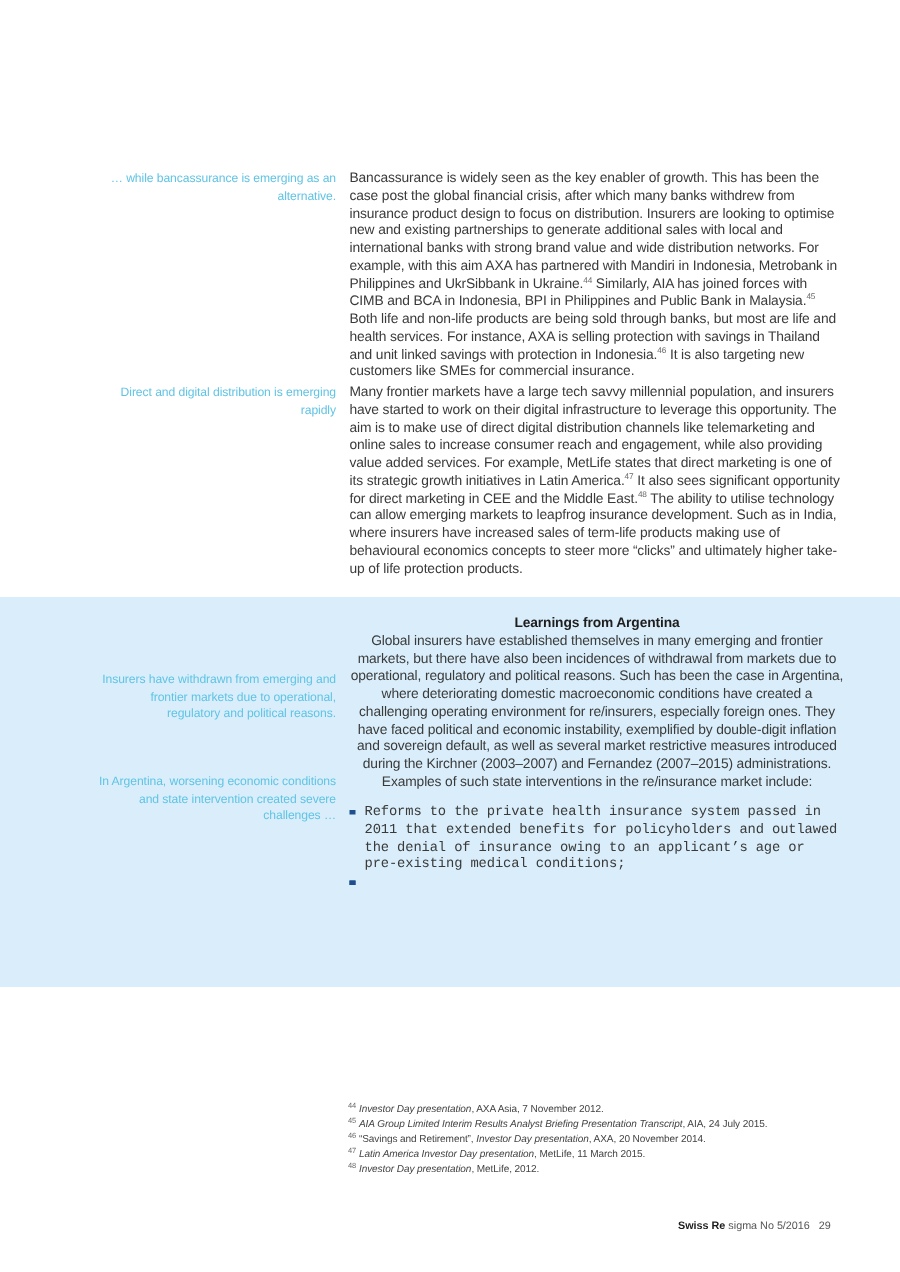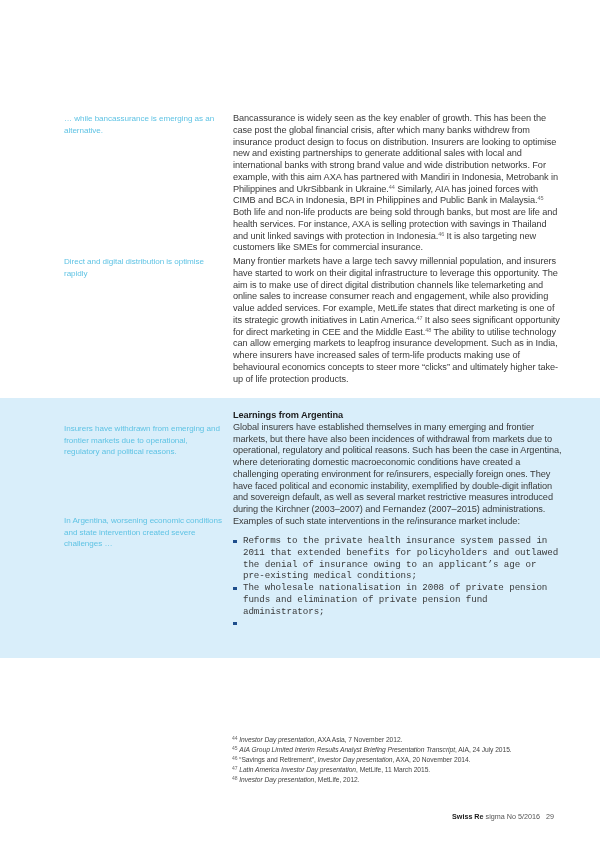--- a/index.html
+++ b/index.html
@@ -2,21 +2,21 @@
 <html><head>
   <meta charset="utf-8">
   <style>
     html, body { margin: 0; padding: 0; }
     body {
       width: 600px; height: 848px; background: #ffffff; position: relative; overflow: hidden;
       font-family: "Liberation Sans", "DejaVu Sans", sans-serif; color: #3a3a3a;
     }
     .side {
       position: absolute; left: 64px; width: 160px;
-      font-size: 8.1px; line-height: 11.6px; color: #5fc3e4; letter-spacing: -0.05px;
+      font-size: 8.1px; line-height: 11.6px; color: #5fc3e4; letter-spacing: -0.05px; text-align: right;
     }
     .main {
       position: absolute; left: 233px; width: 330px;
       font-size: 9.2px; line-height: 11.75px; color: #3a3a3a; letter-spacing: -0.08px;
     }
     .main p { margin: 0; }
     sup { font-size: 5.5px; line-height: 0; vertical-align: 3.5px; color: #6a6a6a; }
     .band { position: absolute; left: 0; top: 398px; width: 600px; height: 260px; background: #d9eefa; }
     .heading { font-weight: bold; color: #1e1e1e; }
     ul.bullets { list-style: none; margin: 0; padding: 0; font-family: Liberation Mono, monospace; }
@@ -40,38 +40,38 @@
 </head>
 <body>
 
 <div class="side" style="top:113px;">… while bancassurance is emerging as an alternative.</div>
 <div class="main" style="top:113px;">
   <p>
     <span>Bancassurance is widely seen as the key enabler of growth. This has been the case post the global financial crisis, after which many banks withdrew from insurance product design to focus on distribution. Insurers are looking to optimise new and existing partnerships to generate additional sales with local and international banks with strong brand value and wide distribution networks. For example, with this aim AXA has partnered with Mandiri in Indonesia, Metrobank in Philippines and UkrSibbank in Ukraine.</span><sup>44</sup><span> Similarly, AIA has joined forces with CIMB and BCA in Indonesia, BPI in Philippines and Public Bank in Malaysia.</span><sup>45</sup><span> Both life and non-life products are being sold through banks, but most are life and health services. For instance, AXA is selling protection with savings in Thailand and unit linked savings with protection in Indonesia.</span><sup>46</sup><span> It is also targeting new customers like SMEs for commercial insurance.</span>
   </p>
 </div>
 
-<div class="side" style="top:256px;">Direct and digital distribution is optimise rapidly</div>
+<div class="side" style="top:256px;">Direct and digital distribution is emerging rapidly</div>
 <div class="main" style="top:256px;">
   <p>
     <span>Many frontier markets have a large tech savvy millennial population, and insurers have started to work on their digital infrastructure to leverage this opportunity. The aim is to make use of direct digital distribution channels like telemarketing and online sales to increase consumer reach and engagement, while also providing value added services. For example, MetLife states that direct marketing is one of its strategic growth initiatives in Latin America.</span><sup>47</sup><span> It also sees significant opportunity for direct marketing in CEE and the Middle East.</span><sup>48</sup><span> The ability to utilise technology can allow emerging markets to leapfrog insurance development. Such as in India, where insurers have increased sales of term-life products making use of behavioural economics concepts to steer more “clicks” and ultimately higher take-up of life protection products.</span>
   </p>
 </div>
 
 <div class="band"></div>
-<div class="side" style="top:423px;">Insurers have withdrawn from emerging and frontier markets due to operational, regulatory and political reasons.</div>
-<div class="main" style="top:410px;">
+<div class="side" style="top:447px;">Insurers have withdrawn from emerging and frontier markets due to operational, regulatory and political reasons.</div>
+<div class="main" style="top:410px;text-align:center;">
   <div class="heading">Learnings from Argentina</div>
   <p>Global insurers have established themselves in many emerging and frontier markets, but there have also been incidences of withdrawal from markets due to operational, regulatory and political reasons. Such has been the case in Argentina, where deteriorating domestic macroeconomic conditions have created a challenging operating environment for re/insurers, especially foreign ones. They have faced political and economic instability, exemplified by double-digit inflation and sovereign default, as well as several market restrictive measures introduced during the Kirchner (2003–2007) and Fernandez (2007–2015) administrations. Examples of such state interventions in the re/insurance market include:</p>
 </div>
 <div class="side" style="top:515px;">In Argentina, worsening economic conditions and state intervention created severe challenges …</div>
 <div class="main" style="top:535px;">
   <ul class="bullets">
     <li><span class="bullet"></span><span>Reforms to the private health insurance system passed in 2011 that extended benefits for policyholders and outlawed the denial of insurance owing to an applicant’s age or pre-existing medical conditions;</span></li>
-    <li><span class="bullet"></span><span>The wholesale nationalisation in 2008 of private pension funds and elimination of private pension fund administrators;</span></li>
+    <li><span class="bullet"></span></li>
     <li><span class="bullet"></span></li>
   </ul>
 </div>
 
 <div class="footnotes">
   <div><sup>44</sup> <i>Investor Day presentation</i><span>, AXA Asia, 7 November 2012.</span></div>
   <div><sup>45</sup> <i>AIA Group Limited Interim Results Analyst Briefing Presentation Transcript</i><span>, AIA, 24 July 2015.</span></div>
   <div><sup>46</sup> <span>“Savings and Retirement”, </span><i>Investor Day presentation</i><span>, AXA, 20 November 2014.</span></div>
   <div><sup>47</sup> <i>Latin America Investor Day presentation</i><span>, MetLife, 11 March 2015.</span></div>
   <div><sup>48</sup> <i>Investor Day presentation</i><span>, MetLife, 2012.</span></div>

